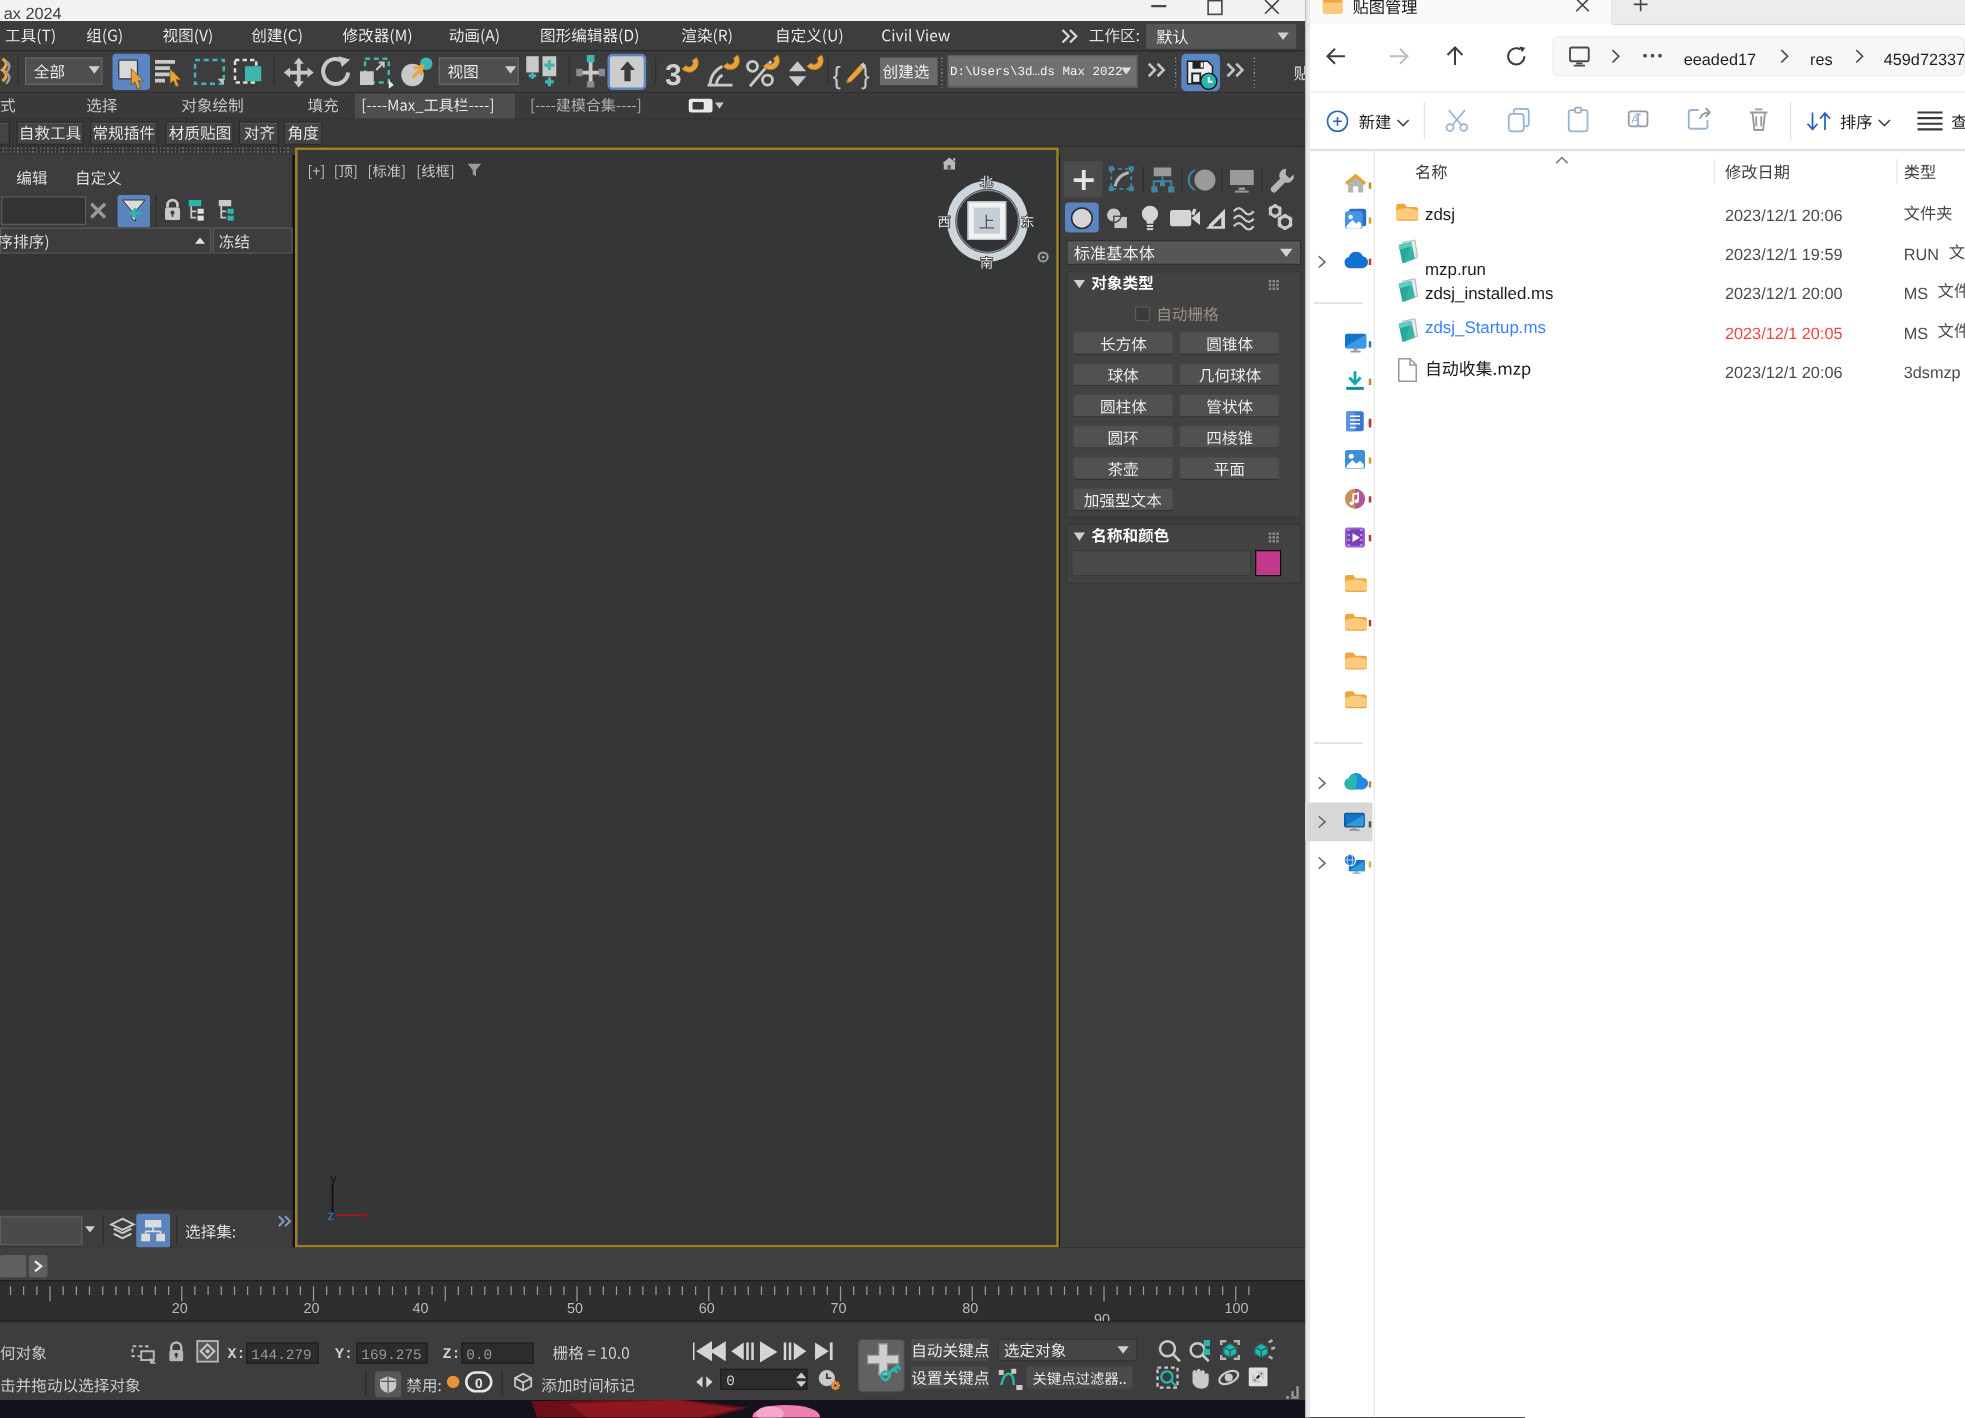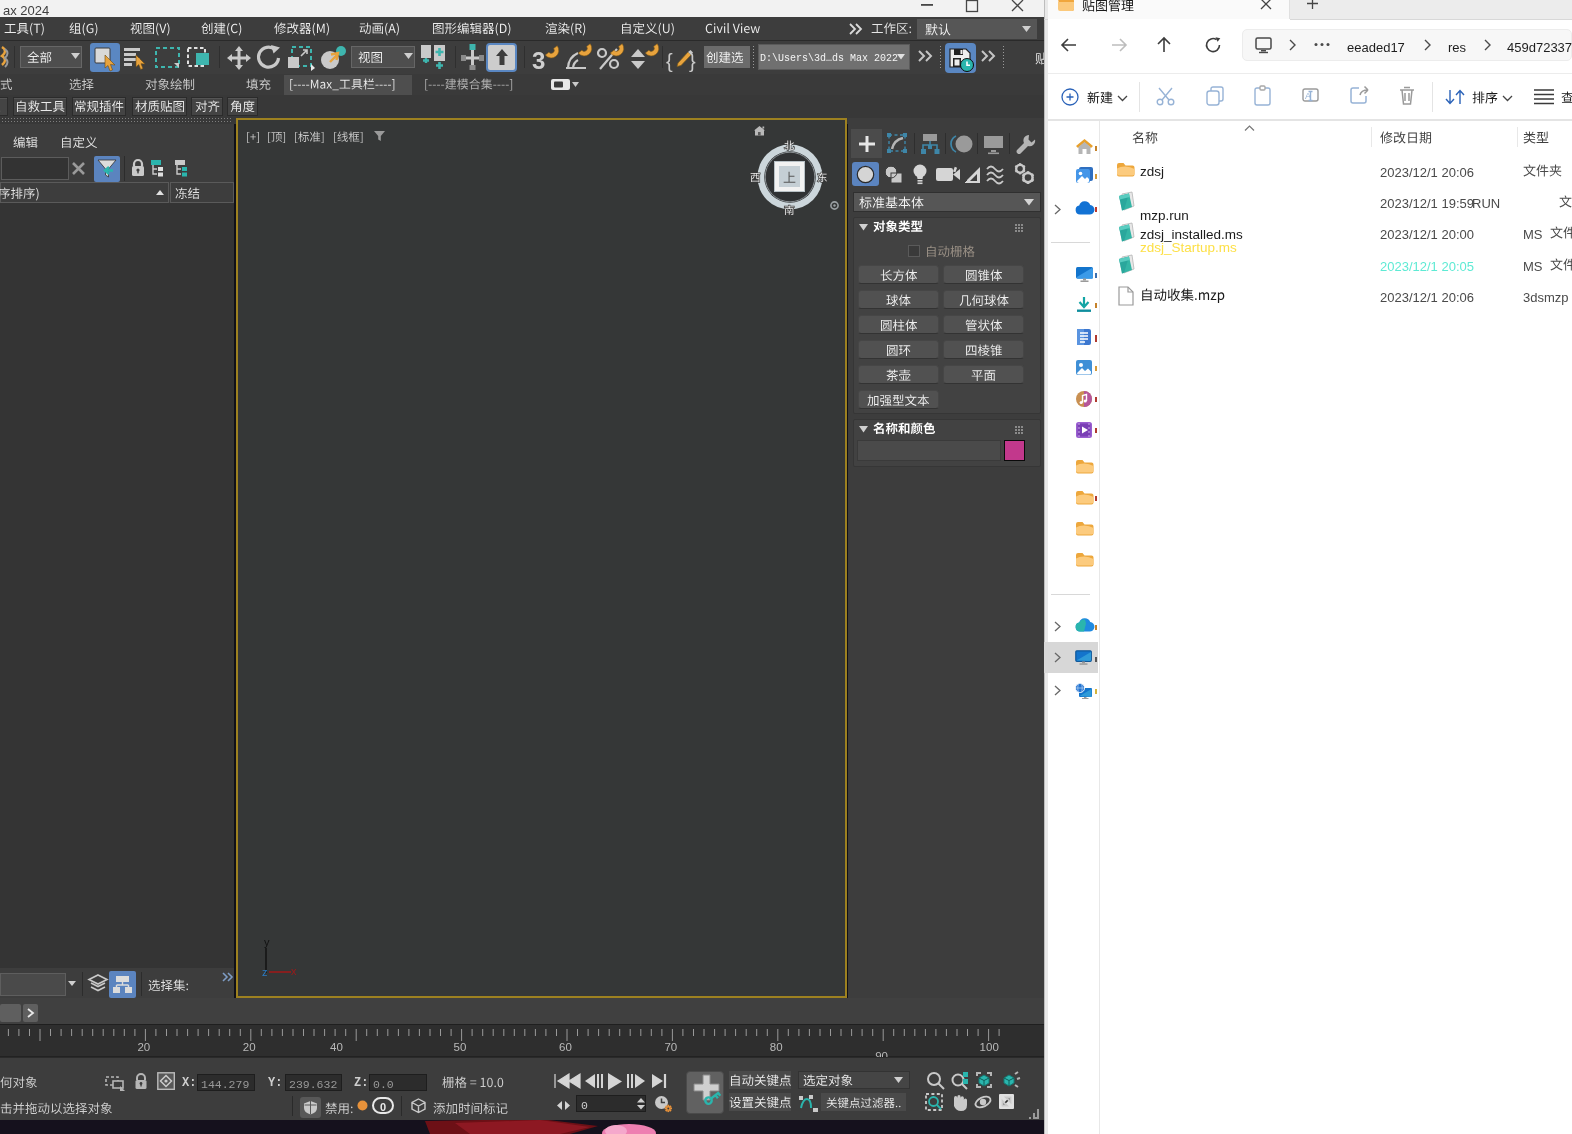--- a/index.html
+++ b/index.html
@@ -831,21 +831,21 @@
     <svg style="position:absolute;left:157px;top:1072px;overflow:visible" width="19" height="19">
       <rect x="0.8" y="0.8" width="16.5" height="16.5" fill="#585858" stroke="#bbb" stroke-width="1.4"></rect>
       <path d="M9,3.5 L14.5,9 L9,14.5 L3.5,9 Z" fill="none" stroke="#ccc" stroke-width="1.5"></path>
       <circle cx="9" cy="9" r="1.6" fill="#ccc"></circle>
     </svg>
     <div style="position:absolute;left:182px;top:1076.4px;font:bold 12px 'Liberation Mono', sans-serif;color:#cfcfcf;letter-spacing:0px;white-space:pre">X:</div>
     <div style="position:absolute;left:197px;top:1074px;width:58px;height:17px;background:#2c2c2c;border:1px solid #1e1e1e"></div>
     <div style="position:absolute;left:201px;top:1077.8px;font:normal 11.5px 'Liberation Mono', sans-serif;color:#999;letter-spacing:0px;white-space:pre">144.279</div>
     <div style="position:absolute;left:268px;top:1076.4px;font:bold 12px 'Liberation Mono', sans-serif;color:#cfcfcf;letter-spacing:0px;white-space:pre">Y:</div>
     <div style="position:absolute;left:285px;top:1074px;width:57px;height:17px;background:#2c2c2c;border:1px solid #1e1e1e"></div>
-    <div style="position:absolute;left:289px;top:1077.8px;font:normal 11.5px 'Liberation Mono', sans-serif;color:#999;letter-spacing:0px;white-space:pre">239.632</div>
+    <div style="position:absolute;left:289px;top:1077.8px;font:normal 11.5px 'Liberation Mono', sans-serif;color:#999;letter-spacing:0px;white-space:pre">169.275</div>
     <div style="position:absolute;left:354px;top:1076.4px;font:bold 12px 'Liberation Mono', sans-serif;color:#cfcfcf;letter-spacing:0px;white-space:pre">Z:</div>
     <div style="position:absolute;left:369px;top:1074px;width:58px;height:17px;background:#2c2c2c;border:1px solid #1e1e1e"></div>
     <div style="position:absolute;left:373px;top:1077.8px;font:normal 11.5px 'Liberation Mono', sans-serif;color:#999;letter-spacing:0px;white-space:pre">0.0</div>
     <svg class="" style="position:absolute;left:442.0px;top:1076.00px;overflow:visible" width="61.83" height="12.75" viewBox="0 0 4946 1020" fill="#cfcfcf">
       <use href="#g97" x="0"></use>
       <use href="#g98" x="1000"></use>
       <use href="#g125" x="2224"></use>
       <use href="#g126" x="3003"></use>
       <use href="#g127" x="3558"></use>
       <use href="#g128" x="4113"></use>
@@ -1303,21 +1303,21 @@
       <use href="#g153" x="2000"></use>
     </svg>
     <svg style="position:absolute;left:1116px;top:192px;overflow:visible" width="20" height="20">
       <path d="M6,2 L16,0 L18,14 L8,18 Z" fill="#e8e8e8" stroke="#b5b5b5" stroke-width="0.8"></path>
       <path d="M3,4 L13,1.5 L16,15 L6,18.5 Z" fill="#34b5a5"></path>
       <path d="M3,4 L6,18.5 L8,18 L13,1.5 Z" fill="#1f9a94" opacity="0.5"></path>
       <path d="M3,4 L13,1.5 L13.8,5 L3.8,7.5 Z" fill="#5accc0"></path>
     </svg>
     <div style="position:absolute;left:1140px;top:208px;font:normal 13.5px 'Liberation Sans', sans-serif;color:#1b1b1b;letter-spacing:0px;white-space:pre">mzp.run</div>
     <div style="position:absolute;left:1380px;top:196.1px;font:normal 13px 'Liberation Sans', sans-serif;color:#4a4a4a;letter-spacing:0px;white-space:pre">2023/12/1 19:59</div>
-    <div style="position:absolute;left:1472px;top:196.1px;font:normal 13px 'Liberation Sans', sans-serif;color:#4a4a4a;letter-spacing:0px;white-space:pre">RUN</div>
+    <div style="position:absolute;left:1523px;top:196.1px;font:normal 13px 'Liberation Sans', sans-serif;color:#4a4a4a;letter-spacing:0px;white-space:pre">RUN</div>
     <svg class="" style="position:absolute;left:1558.9px;top:195.06px;overflow:visible" width="26.00" height="13.26" viewBox="0 0 2000 1020" fill="#4a4a4a">
       <use href="#g119" x="0"></use>
       <use href="#g69" x="1000"></use>
     </svg>
     <svg style="position:absolute;left:1116px;top:223px;overflow:visible" width="20" height="20">
       <path d="M6,2 L16,0 L18,14 L8,18 Z" fill="#e8e8e8" stroke="#b5b5b5" stroke-width="0.8"></path>
       <path d="M3,4 L13,1.5 L16,15 L6,18.5 Z" fill="#34b5a5"></path>
       <path d="M3,4 L6,18.5 L8,18 L13,1.5 Z" fill="#1f9a94" opacity="0.5"></path>
       <path d="M3,4 L13,1.5 L13.8,5 L3.8,7.5 Z" fill="#5accc0"></path>
     </svg>
@@ -1327,22 +1327,22 @@
     <svg class="" style="position:absolute;left:1550.2px;top:226.06px;overflow:visible" width="26.00" height="13.26" viewBox="0 0 2000 1020" fill="#4a4a4a">
       <use href="#g119" x="0"></use>
       <use href="#g69" x="1000"></use>
     </svg>
     <svg style="position:absolute;left:1116px;top:254.5px;overflow:visible" width="20" height="20">
       <path d="M6,2 L16,0 L18,14 L8,18 Z" fill="#e8e8e8" stroke="#b5b5b5" stroke-width="0.8"></path>
       <path d="M3,4 L13,1.5 L16,15 L6,18.5 Z" fill="#34b5a5"></path>
       <path d="M3,4 L6,18.5 L8,18 L13,1.5 Z" fill="#1f9a94" opacity="0.5"></path>
       <path d="M3,4 L13,1.5 L13.8,5 L3.8,7.5 Z" fill="#5accc0"></path>
     </svg>
-    <div style="position:absolute;left:1140px;top:240px;font:normal 13.5px 'Liberation Sans', sans-serif;color:#fde047;letter-spacing:0px;white-space:pre">zdsj_Startup.ms</div>
-    <div style="position:absolute;left:1380px;top:258.6px;font:normal 13px 'Liberation Sans', sans-serif;color:#5eead4;letter-spacing:0px;white-space:pre">2023/12/1 20:05</div>
+    <div style="position:absolute;left:1140px;top:254px;font:normal 13.5px 'Liberation Sans', sans-serif;color:#3b82f6;letter-spacing:0px;white-space:pre">zdsj_Startup.ms</div>
+    <div style="position:absolute;left:1380px;top:258.6px;font:normal 13px 'Liberation Sans', sans-serif;color:#ef4444;letter-spacing:0px;white-space:pre">2023/12/1 20:05</div>
     <div style="position:absolute;left:1523px;top:258.6px;font:normal 13px 'Liberation Sans', sans-serif;color:#4a4a4a;letter-spacing:0px;white-space:pre">MS</div>
     <svg class="" style="position:absolute;left:1550.2px;top:257.56px;overflow:visible" width="26.00" height="13.26" viewBox="0 0 2000 1020" fill="#4a4a4a">
       <use href="#g119" x="0"></use>
       <use href="#g69" x="1000"></use>
     </svg>
     <svg style="position:absolute;left:1118px;top:285.5px;overflow:visible" width="16" height="20">
       <path d="M1,1 h9 l5,5 v13 h-14 z" fill="#fff" stroke="#9a9a9a" stroke-width="1.2"></path>
       <path d="M10,1 v5 h5" fill="none" stroke="#9a9a9a" stroke-width="1.2"></path>
     </svg>
     <svg class="" style="position:absolute;left:1140.0px;top:288.12px;overflow:visible" width="85.04" height="13.77" viewBox="0 0 6299 1020" fill="#1b1b1b">

